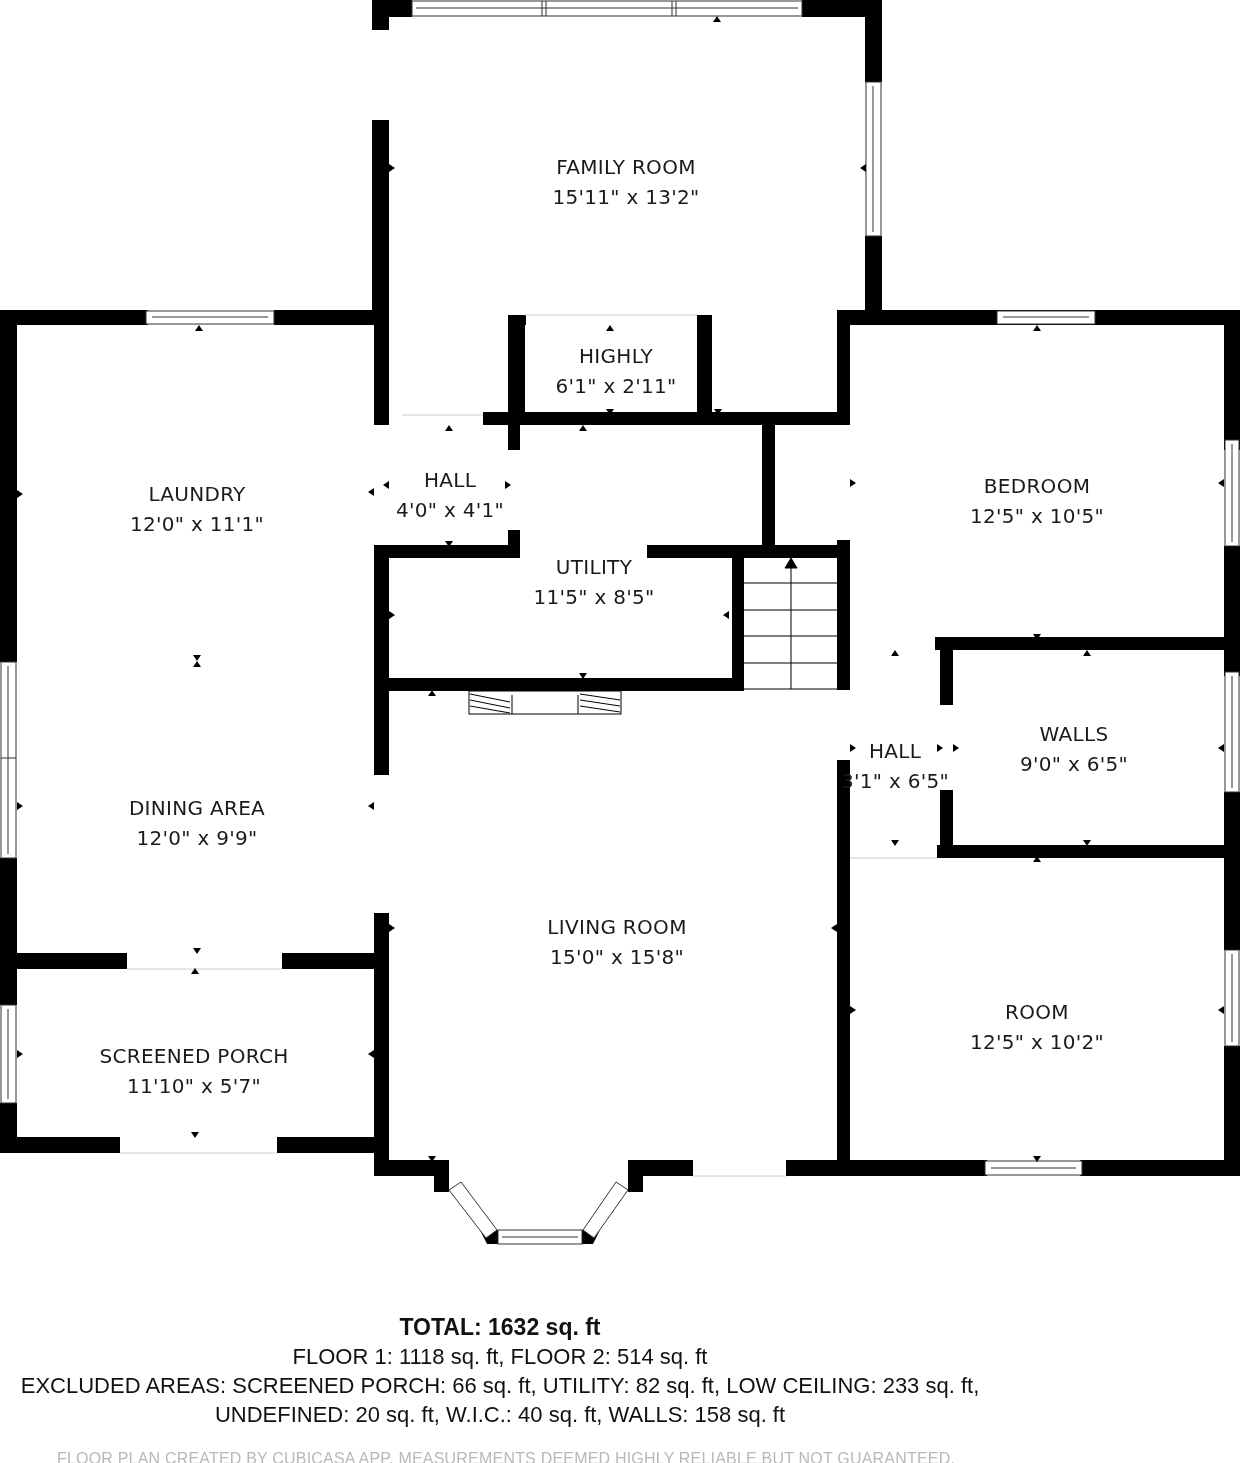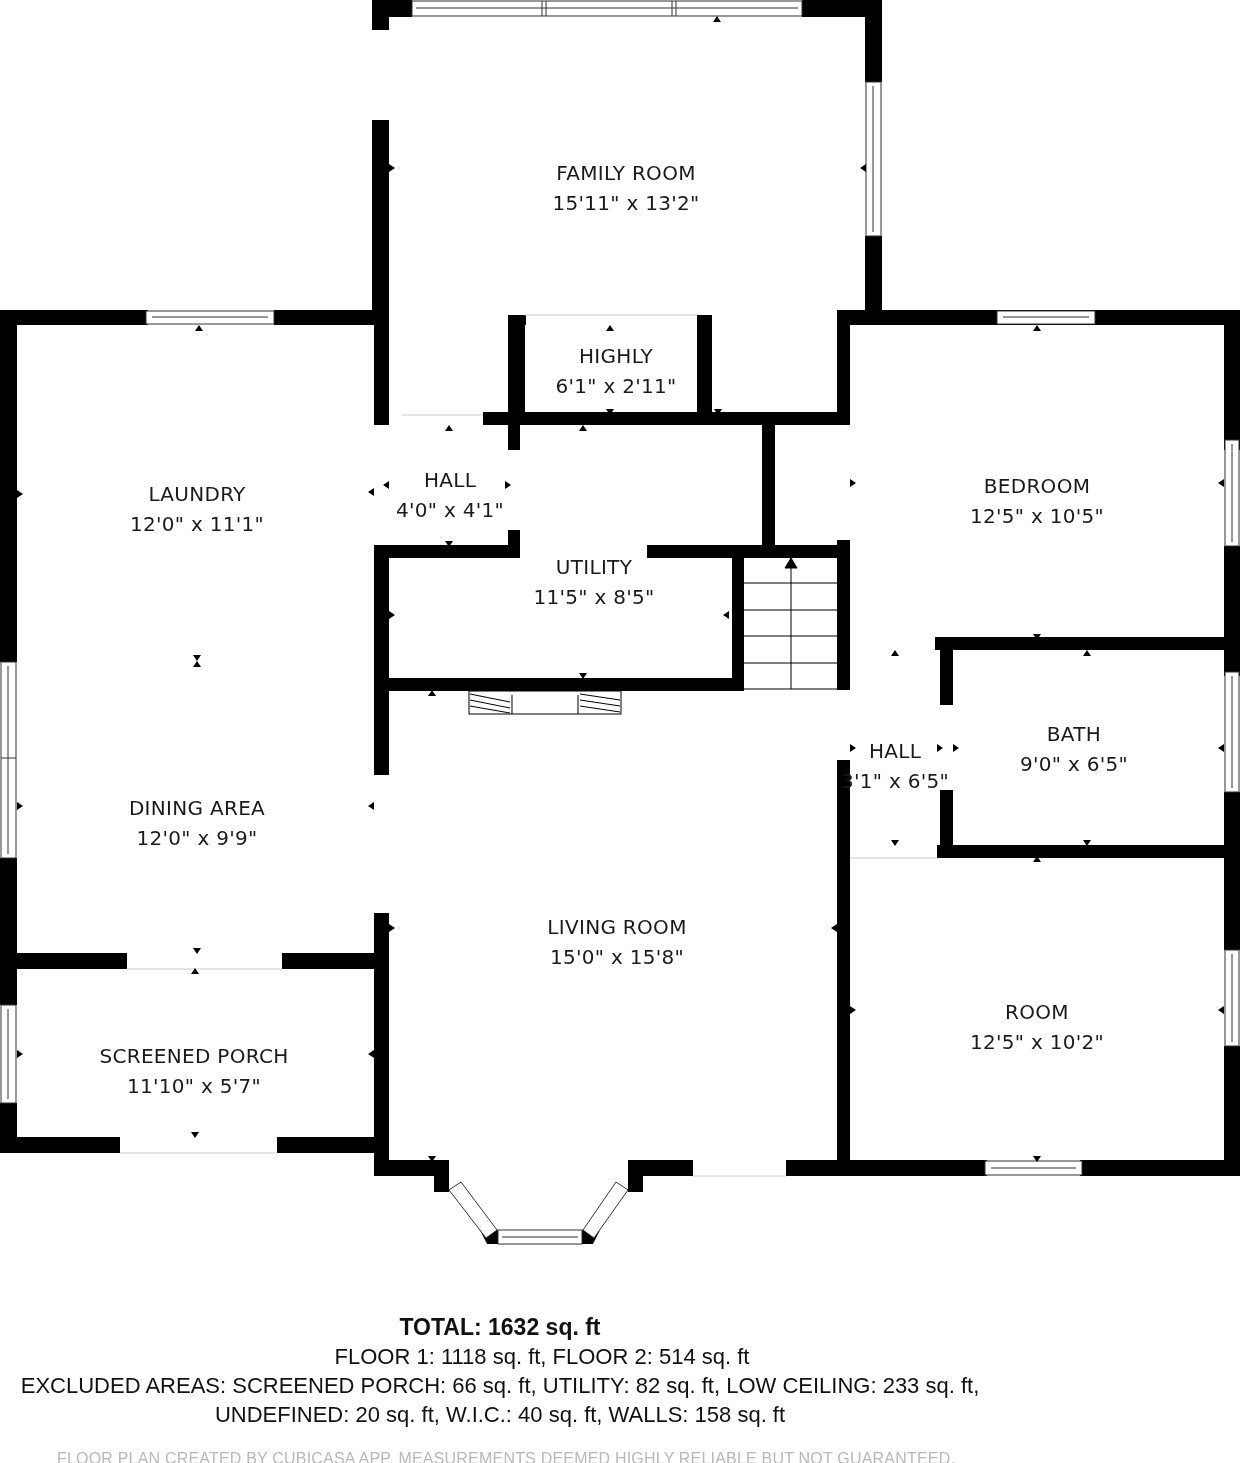--- a/index.html
+++ b/index.html
@@ -3,21 +3,21 @@
 <meta charset="utf-8">
 <style>
   html, body { margin: 0; padding: 0; background: #ffffff; }
   body { width: 1240px; height: 1463px; position: relative; overflow: hidden; font-family: "DejaVu Sans", "Liberation Sans", sans-serif; color: #111; }
   #plan { position: absolute; left: 0; top: 0; width: 1240px; height: 1300px; }
   .room-label { position: absolute; text-align: center; transform: translateX(-50%); white-space: nowrap; font-size: 20px; line-height: 30px; color: #1a1a1a; letter-spacing: 0.3px; }
   .room-label .name, .room-label .dims { display: block; }
   .summary { position: absolute; left: 0; width: 1000px; text-align: center; font-family: "Liberation Sans", "DejaVu Sans", sans-serif; color: #111; }
   .total { top: 1314px; font-size: 23px; font-weight: bold; }
   .line { font-size: 22px; }
-  .l1 { top: 1344px; margin-left: 42px; }
+  .l1 { top: 1344px; }
   .l2 { top: 1373px; }
   .l3 { top: 1402px; }
   .disclaimer { top: 1450px; font-size: 16px; color: #b8b8b8; letter-spacing: 0.2px; margin-left: 6px; }
 </style>
 </head>
 <body>
 
 <svg id="plan" width="1240" height="1300" viewBox="0 0 1240 1300" xmlns="http://www.w3.org/2000/svg">
   <g fill="#000">
 
@@ -205,21 +205,21 @@
     <polygon points="1033,862 1041,862 1037,856"></polygon>
     <polygon points="850,1006 850,1014 856,1010"></polygon>
     <polygon points="1224,1006 1224,1014 1218,1010"></polygon>
     <polygon points="1033,1156 1041,1156 1037,1162"></polygon>
     <polygon points="389,924 389,932 395,928"></polygon>
     <polygon points="837,924 837,932 831,928"></polygon>
     <polygon points="428,1156 436,1156 432,1162"></polygon>
   </g>
 </svg>
 
-<div class="room-label" style="left:626px; top:158px;">
+<div class="room-label" style="left:626px; top:152px;">
   <span class="name">FAMILY ROOM</span>
   <span class="dims">15'11" x 13'2"</span>
 </div>
 <div class="room-label" style="left:616px; top:341px;">
   <span class="name">HIGHLY</span>
   <span class="dims">6'1" x 2'11"</span>
 </div>
 <div class="room-label" style="left:450px; top:465px;">
   <span class="name">HALL</span>
   <span class="dims">4'0" x 4'1"</span>
@@ -246,21 +246,21 @@
 </div>
 <div class="room-label" style="left:1037px; top:471px;">
   <span class="name">BEDROOM</span>
   <span class="dims">12'5" x 10'5"</span>
 </div>
 <div class="room-label" style="left:895px; top:736px;">
   <span class="name">HALL</span>
   <span class="dims">3'1" x 6'5"</span>
 </div>
 <div class="room-label" style="left:1074px; top:719px;">
-  <span class="name">BATH</span>
+  <span class="name">WALLS</span>
   <span class="dims">9'0" x 6'5"</span>
 </div>
 <div class="room-label" style="left:1037px; top:997px;">
   <span class="name">ROOM</span>
   <span class="dims">12'5" x 10'2"</span>
 </div>
 
 <div class="summary total">TOTAL: 1632 sq. ft</div>
 <div class="summary line l1">FLOOR 1: 1118 sq. ft, FLOOR 2: 514 sq. ft</div>
 <div class="summary line l2">EXCLUDED AREAS: SCREENED PORCH: 66 sq. ft, UTILITY: 82 sq. ft, LOW CEILING: 233 sq. ft,</div>

